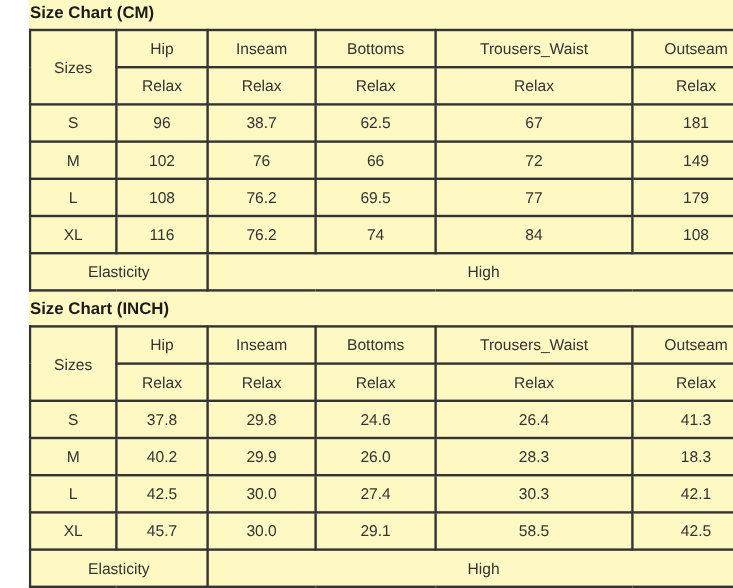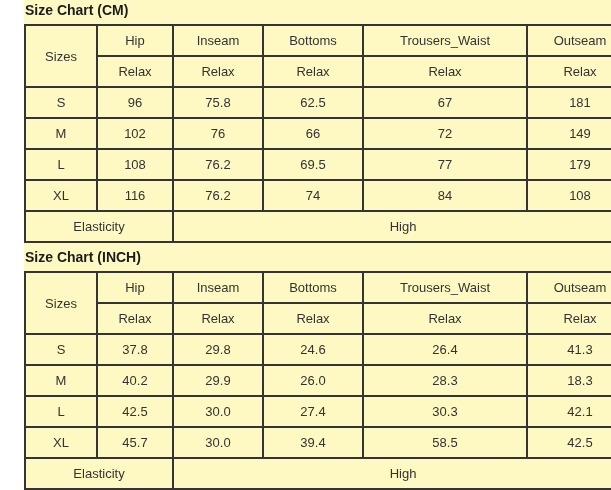--- a/index.html
+++ b/index.html
@@ -78,21 +78,21 @@
       <tr>
         <td>Relax</td>
         <td>Relax</td>
         <td>Relax</td>
         <td>Relax</td>
         <td>Relax</td>
       </tr>
       <tr>
         <td>S</td>
         <td>96</td>
-        <td>75.8</td>
+        <td>38.7</td>
         <td>62.5</td>
         <td>67</td>
         <td>181</td>
       </tr>
       <tr>
         <td>M</td>
         <td>102</td>
         <td>76</td>
         <td>66</td>
         <td>72</td>
@@ -169,21 +169,21 @@
         <td>42.5</td>
         <td>30.0</td>
         <td>27.4</td>
         <td>30.3</td>
         <td>42.1</td>
       </tr>
       <tr>
         <td>XL</td>
         <td>45.7</td>
         <td>30.0</td>
-        <td>39.4</td>
+        <td>29.1</td>
         <td>58.5</td>
         <td>42.5</td>
       </tr>
       <tr>
         <td colspan="2">Elasticity</td>
         <td colspan="4">High</td>
       </tr>
     </tbody>
   </table>
 

